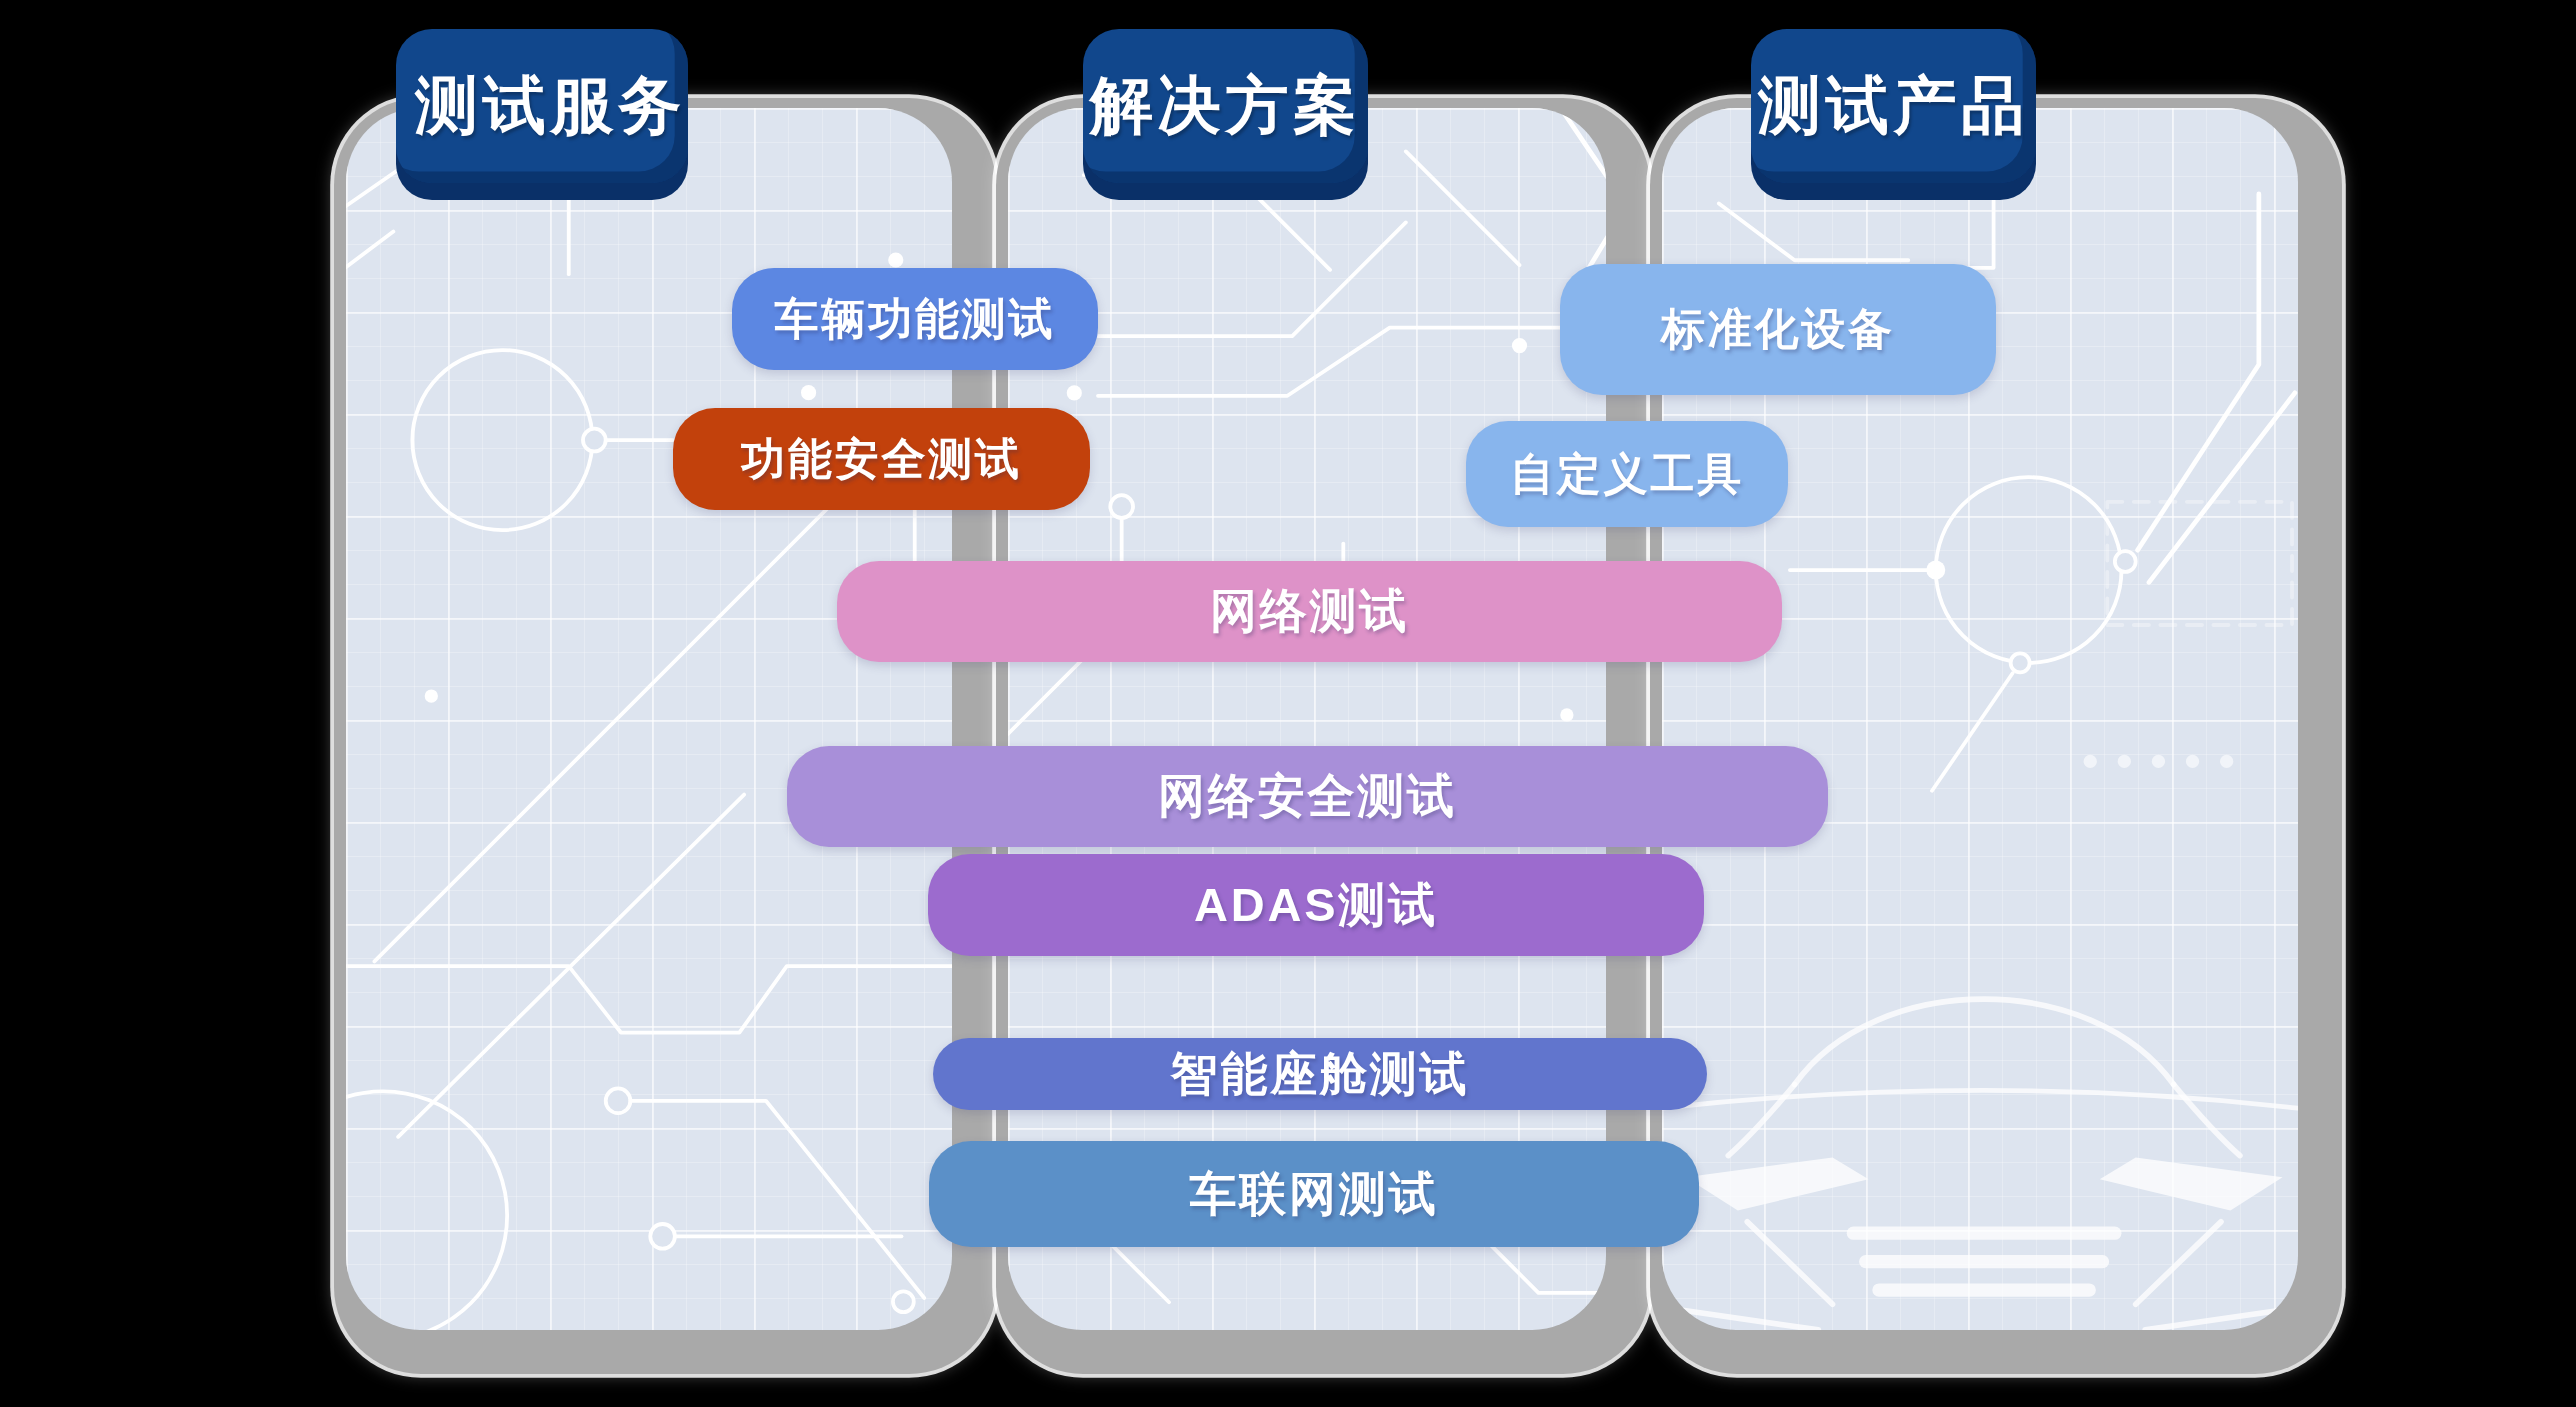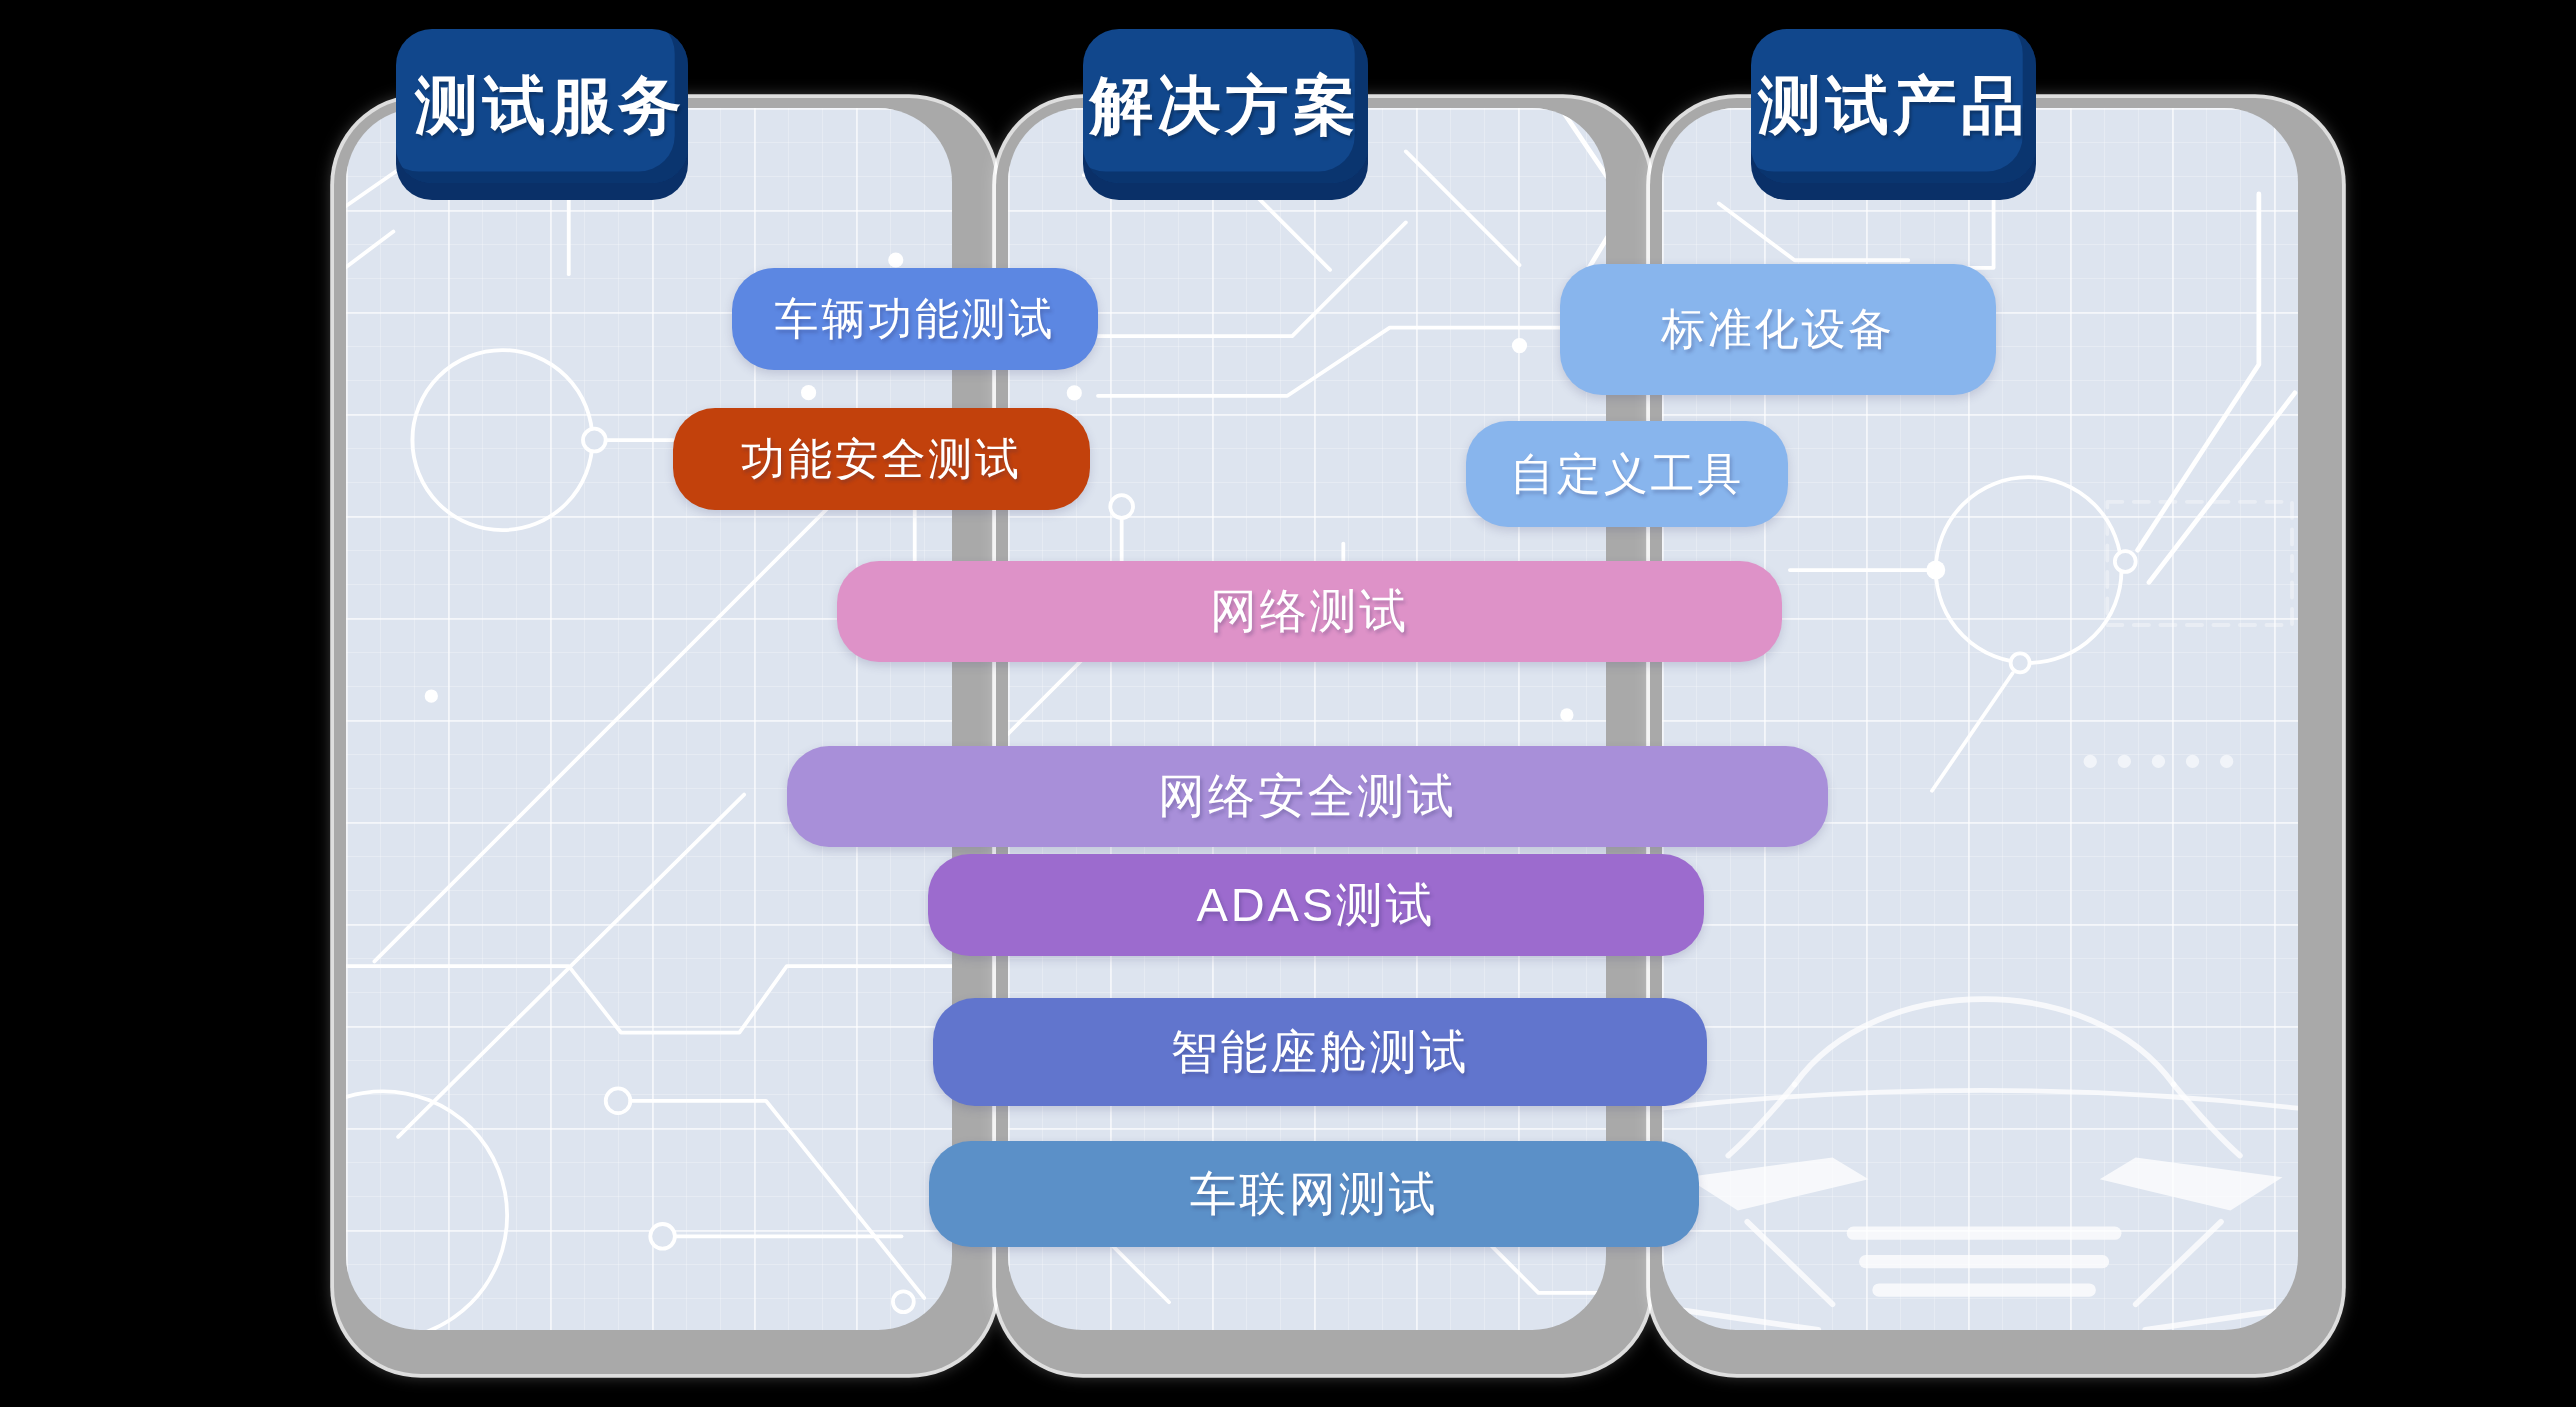--- a/index.html
+++ b/index.html
@@ -42,21 +42,21 @@
     box-shadow:0 17px 0 #0a3068, inset -13.3px -11.4px 0 rgba(5,38,88,.55);
     text-shadow:1.9px 2.8px 2.8px rgba(0,0,0,.25);
   }
   .header-1{left:396px;width:275px;padding-left:17px;}
   .header-2{left:1083px;width:285px;}
   .header-3{left:1751px;width:285px;}
 
   
   .pill{
     position:absolute;z-index:5;border-radius:42px;
-    color:#fff;font-weight:normal;
+    color:#fff;font-weight:bold;
     display:flex;align-items:center;justify-content:center;
     letter-spacing:2.8px;
     text-shadow:1.9px 2.8px 3.8px rgba(40,40,90,.28);
     box-shadow:0 3.8px 9.5px rgba(60,60,110,.18);
   }
 </style>
 </head>
 <body>
 
 <div class="canvas">
@@ -155,18 +155,18 @@
   <div class="header-btn header-2">解决方案</div>
 
   <div id="pill-layer">
       <div class="pill" style="left: 732px; top: 268px; width: 366px; height: 102px; font-size: 44px; background: rgb(92, 135, 226);">车辆功能测试</div>
       <div class="pill" style="left: 673px; top: 408px; width: 417px; height: 102px; font-size: 44px; background: #c2410c;">功能安全测试</div>
       <div class="pill" style="left: 1560px; top: 264px; width: 436px; height: 131px; font-size: 44px; background: rgb(136, 181, 237);">标准化设备</div>
       <div class="pill" style="left: 1466px; top: 421px; width: 322px; height: 106px; font-size: 44px; background: rgb(136, 181, 237);">自定义工具</div>
       <div class="pill" style="left: 837px; top: 561px; width: 945px; height: 101px; font-size: 47px; background: rgb(222, 146, 200);">网络测试</div>
       <div class="pill" style="left: 787px; top: 706px; width: 1041px; height: 101px; font-size: 47px; background: rgb(168, 143, 217); margin-top: 40px;">网络安全测试</div>
       <div class="pill" style="left: 928px; top: 854px; width: 776px; height: 102px; font-size: 47px; background: rgb(156, 107, 206);">ADAS测试</div>
-      <div class="pill" style="left: 933px; top: 998px; width: 774px; height: 108px; font-size: 47px; background: rgb(97, 117, 205);">智能座舱测试</div>
+      <div class="pill" style="left: 933px; top: 1038px; width: 774px; height: 72px; font-size: 47px; background: rgb(97, 117, 205);">智能座舱测试</div>
       <div class="pill" style="left: 929px; top: 1141px; width: 770px; height: 106px; font-size: 47px; background: rgb(91, 144, 200);">车联网测试</div>
     </div>
 
 </div>
 
 
 </body></html>

